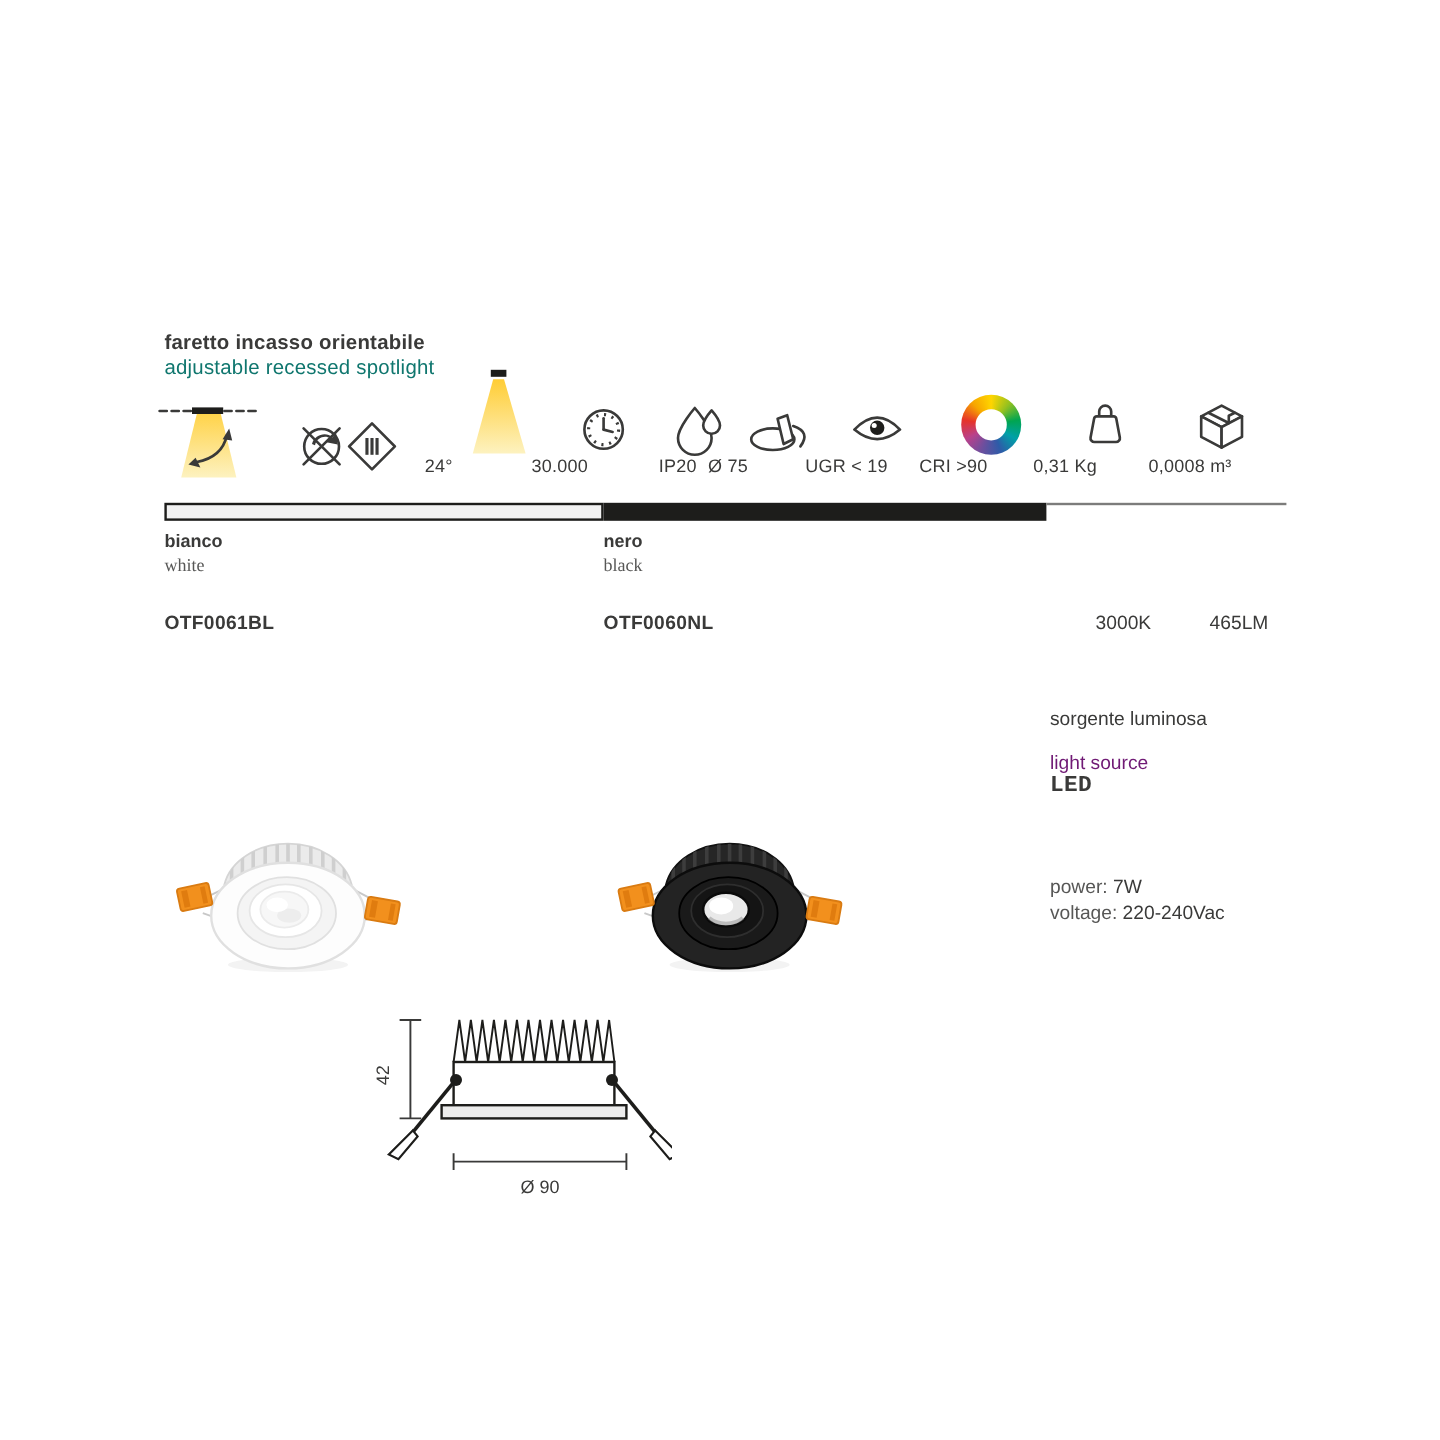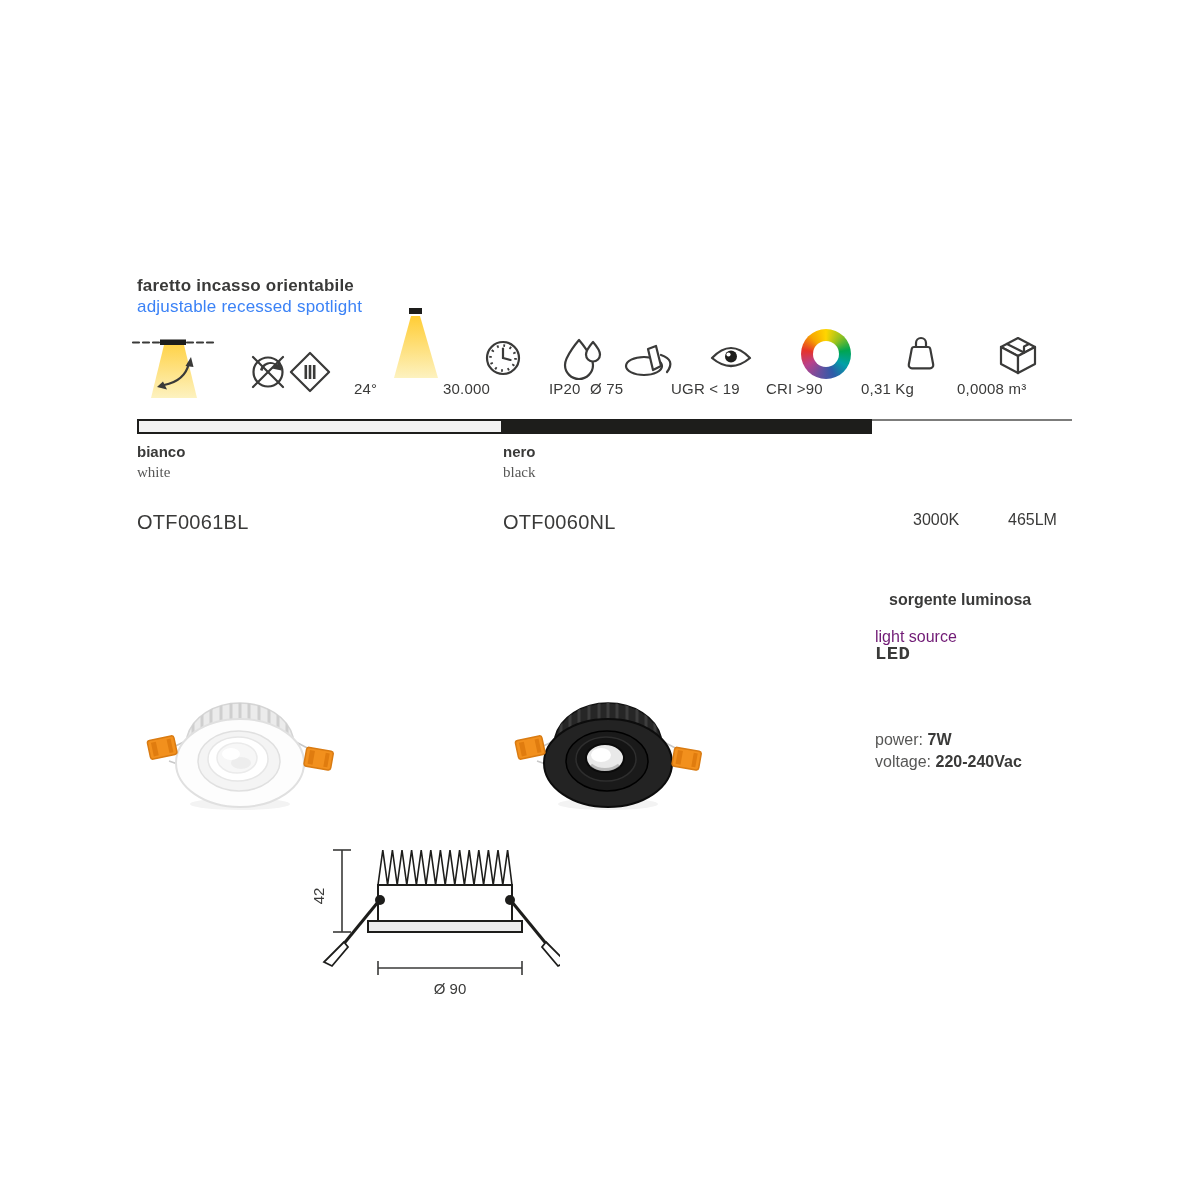--- a/index.html
+++ b/index.html
@@ -3,42 +3,42 @@
 <meta charset="utf-8">
 <style>
   html,body{margin:0;padding:0;background:#ffffff;}
   .page{
     position:relative;width:1200px;height:1200px;background:#ffffff;overflow:hidden;
     font-family:"Liberation Sans",sans-serif;color:#3a3a39;
   }
   .abs{position:absolute;}
   
   .title{left:137px;top:276px;font-size:17px;font-weight:700;letter-spacing:.2px;}
-  .subtitle{left:137px;top:297px;font-size:17px;font-weight:400;color:#3b82f6;letter-spacing:.2px;}
+  .subtitle{left:137px;top:297px;font-size:17px;font-weight:400;color:#0f766e;letter-spacing:.2px;}
   
   .spec-label{top:380px;width:120px;text-align:left;font-size:15px;font-weight:400;letter-spacing:.2px;}
   .icon-box{display:flex;align-items:center;justify-content:center;}
   .cri-wheel{width:50px;height:50px;border-radius:50%;
     background:conic-gradient(from 0deg,#ffd500,#95c11f,#00a551,#00a0a8,#2e5ba8,#6c4f9e,#b9418b,#e63329,#f7a600,#ffd500);
     position:relative;}
   .cri-wheel::after{content:"";position:absolute;left:12px;top:12px;width:26px;height:26px;border-radius:50%;background:#ffffff;}
   
   .bar-white{left:137px;top:419px;width:366px;height:15px;background:#f2f2f2;border:2px solid #1d1d1b;box-sizing:border-box;}
   .bar-black{left:503px;top:419px;width:369px;height:15px;background:#1d1d1b;}
   .bar-line{left:872px;top:419px;width:200px;height:2px;background:#7c7c7b;}
   .fin-name{font-size:15px;font-weight:700;}
   .fin-name-en{font-size:15px;font-weight:400;color:#575756;font-family:Liberation Serif, serif;}
-  .fin-code{font-size:20px;font-weight:400;letter-spacing:.3px;}
+  .fin-code{font-size:16px;font-weight:700;letter-spacing:.3px;}
   .perf{font-size:16px;font-weight:500;}
   
-  .src-it{left:875px;top:591px;font-size:16px;font-weight:700;margin-left:14px;}
+  .src-it{left:875px;top:591px;font-size:16px;font-weight:400;}
   .src-en{left:875px;top:628px;font-size:16px;font-weight:400;color:#701a75;}
   .led{left:875px;top:643px;font-size:19px;font-weight:700;letter-spacing:.3px;font-family:Liberation Mono, monospace;}
   .elec{font-size:16px;color:#575756;font-weight:400;}
-  .elec b{color:#3a3a39;font-weight:700;}
+  .elec b{color:#3a3a39;font-weight:400;}
   
   svg{display:block;}
   .ink{stroke:#3a3a39;fill:none;stroke-width:2.2;stroke-linecap:round;stroke-linejoin:round;}
   .ink-f{fill:#3a3a39;stroke:none;}
   .dim-text{font-size:15px;fill:#3a3a39;font-family:"Liberation Sans",sans-serif;}
 </style>
 </head>
 <body>
 
 <div class="page">

